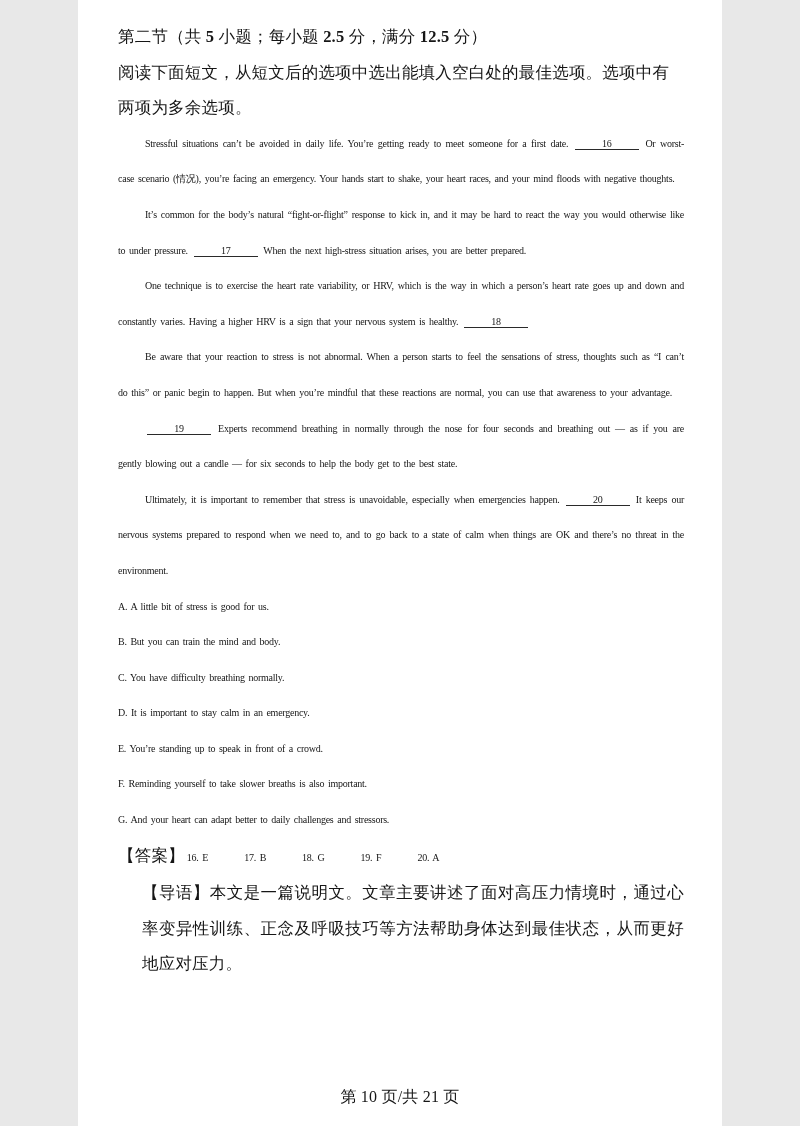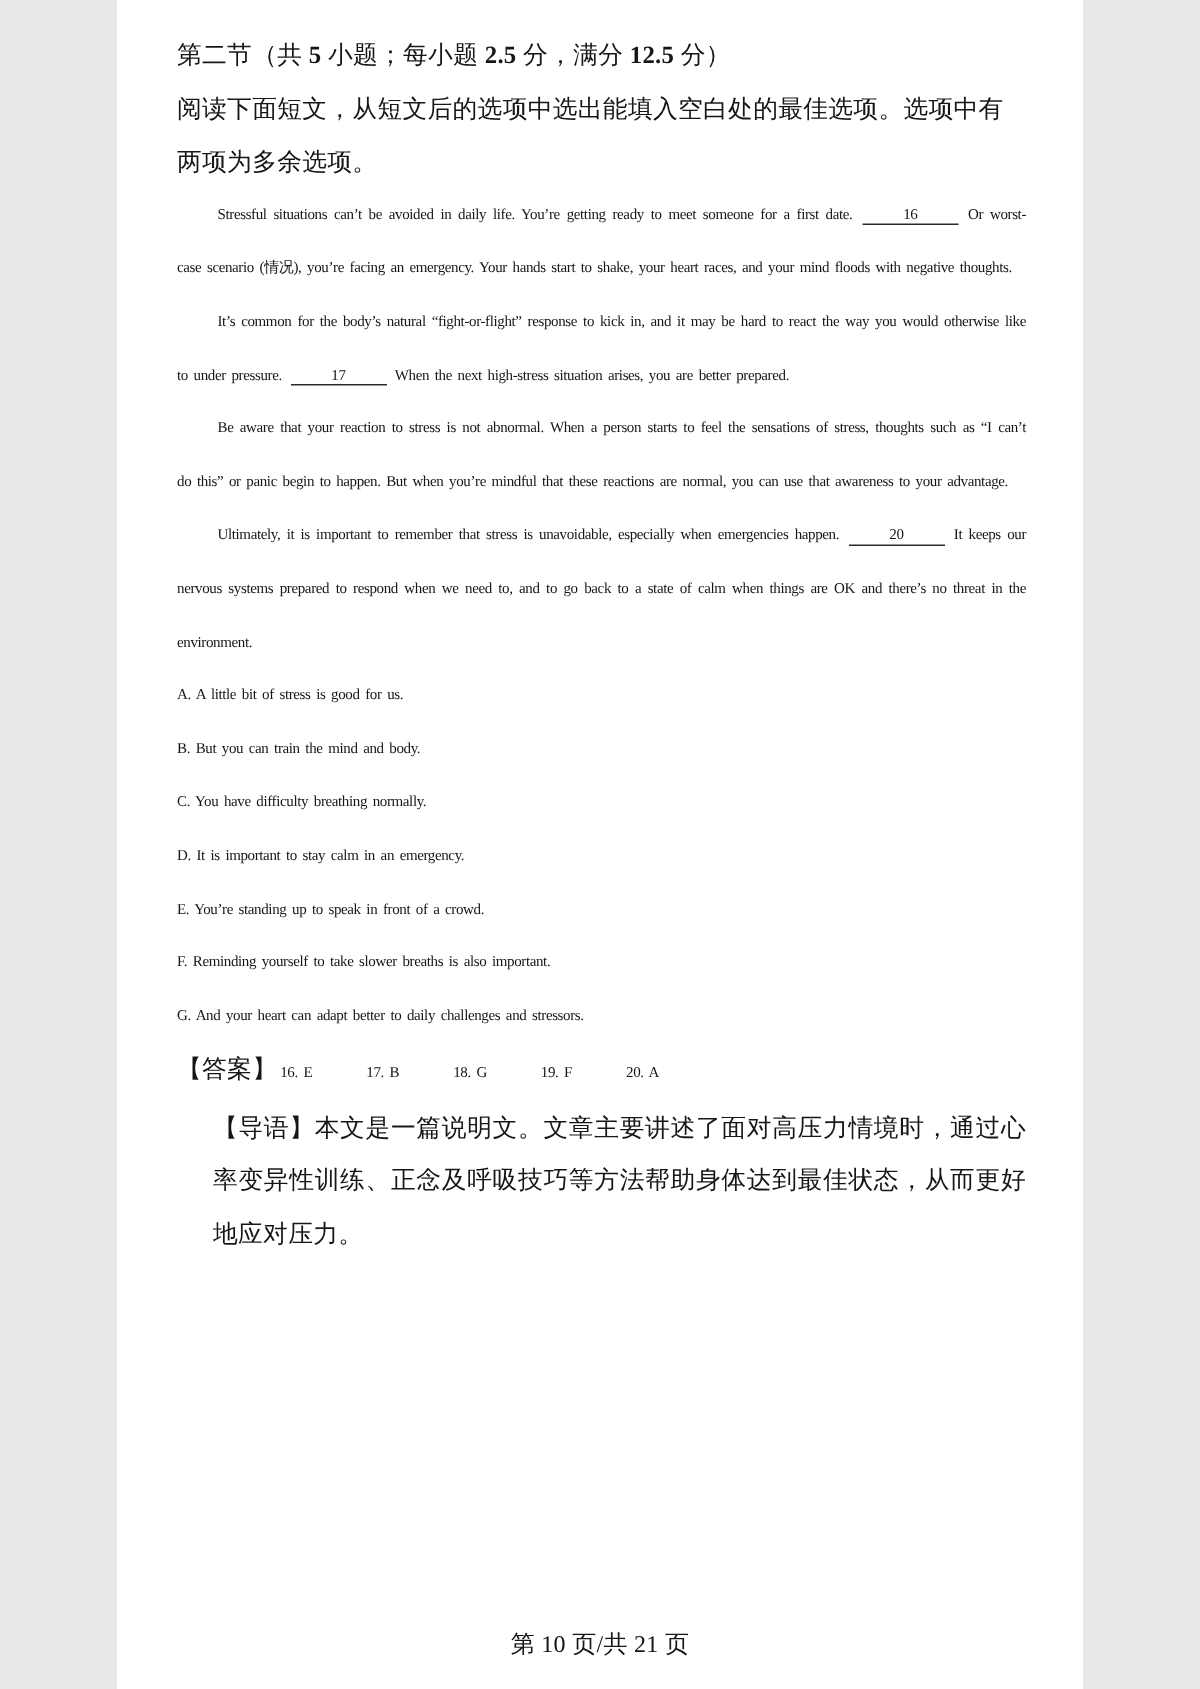--- a/index.html
+++ b/index.html
@@ -90,25 +90,33 @@
     <span class="blank">16</span>
     <span>Or worst-case scenario (情况), you’re facing an emergency. Your hands start to shake, your heart races, and your mind floods with negative thoughts.</span>
   </p>
 
   <p class="en indent">
     <span>It’s common for the body’s natural “fight-or-flight” response to kick in, and it may be hard to react the way you would otherwise like to under pressure.</span>
     <span class="blank">17</span>
     <span>When the next high-stress situation arises, you are better prepared.</span>
   </p>
 
+  <p class="en indent">
+    <span>One technique is to exercise the heart rate variability, or HRV, which is the way in which a person’s heart rate goes up and down and constantly varies. Having a higher HRV is a sign that your nervous system is healthy.</span>
+    <span class="blank">18</span>
+  </p>
 
   <p class="en indent">
     <span>Be aware that your reaction to stress is not abnormal. When a person starts to feel the sensations of stress, thoughts such as “I can’t do this” or panic begin to happen. But when you’re mindful that these reactions are normal, you can use that awareness to your advantage.</span>
   </p>
 
+  <p class="en indent">
+    <span class="blank">19</span>
+    <span>Experts recommend breathing in normally through the nose for four seconds and breathing out — as if you are gently blowing out a candle — for six seconds to help the body get to the best state.</span>
+  </p>
 
   <p class="en indent">
     <span>Ultimately, it is important to remember that stress is unavoidable, especially when emergencies happen.</span>
     <span class="blank">20</span>
     <span>It keeps our nervous systems prepared to respond when we need to, and to go back to a state of calm when things are OK and there’s no threat in the environment.</span>
   </p>
 
   <div>
     <p class="en">A. A little bit of stress is good for us.</p>
     <p class="en">B. But you can train the mind and body.</p>

